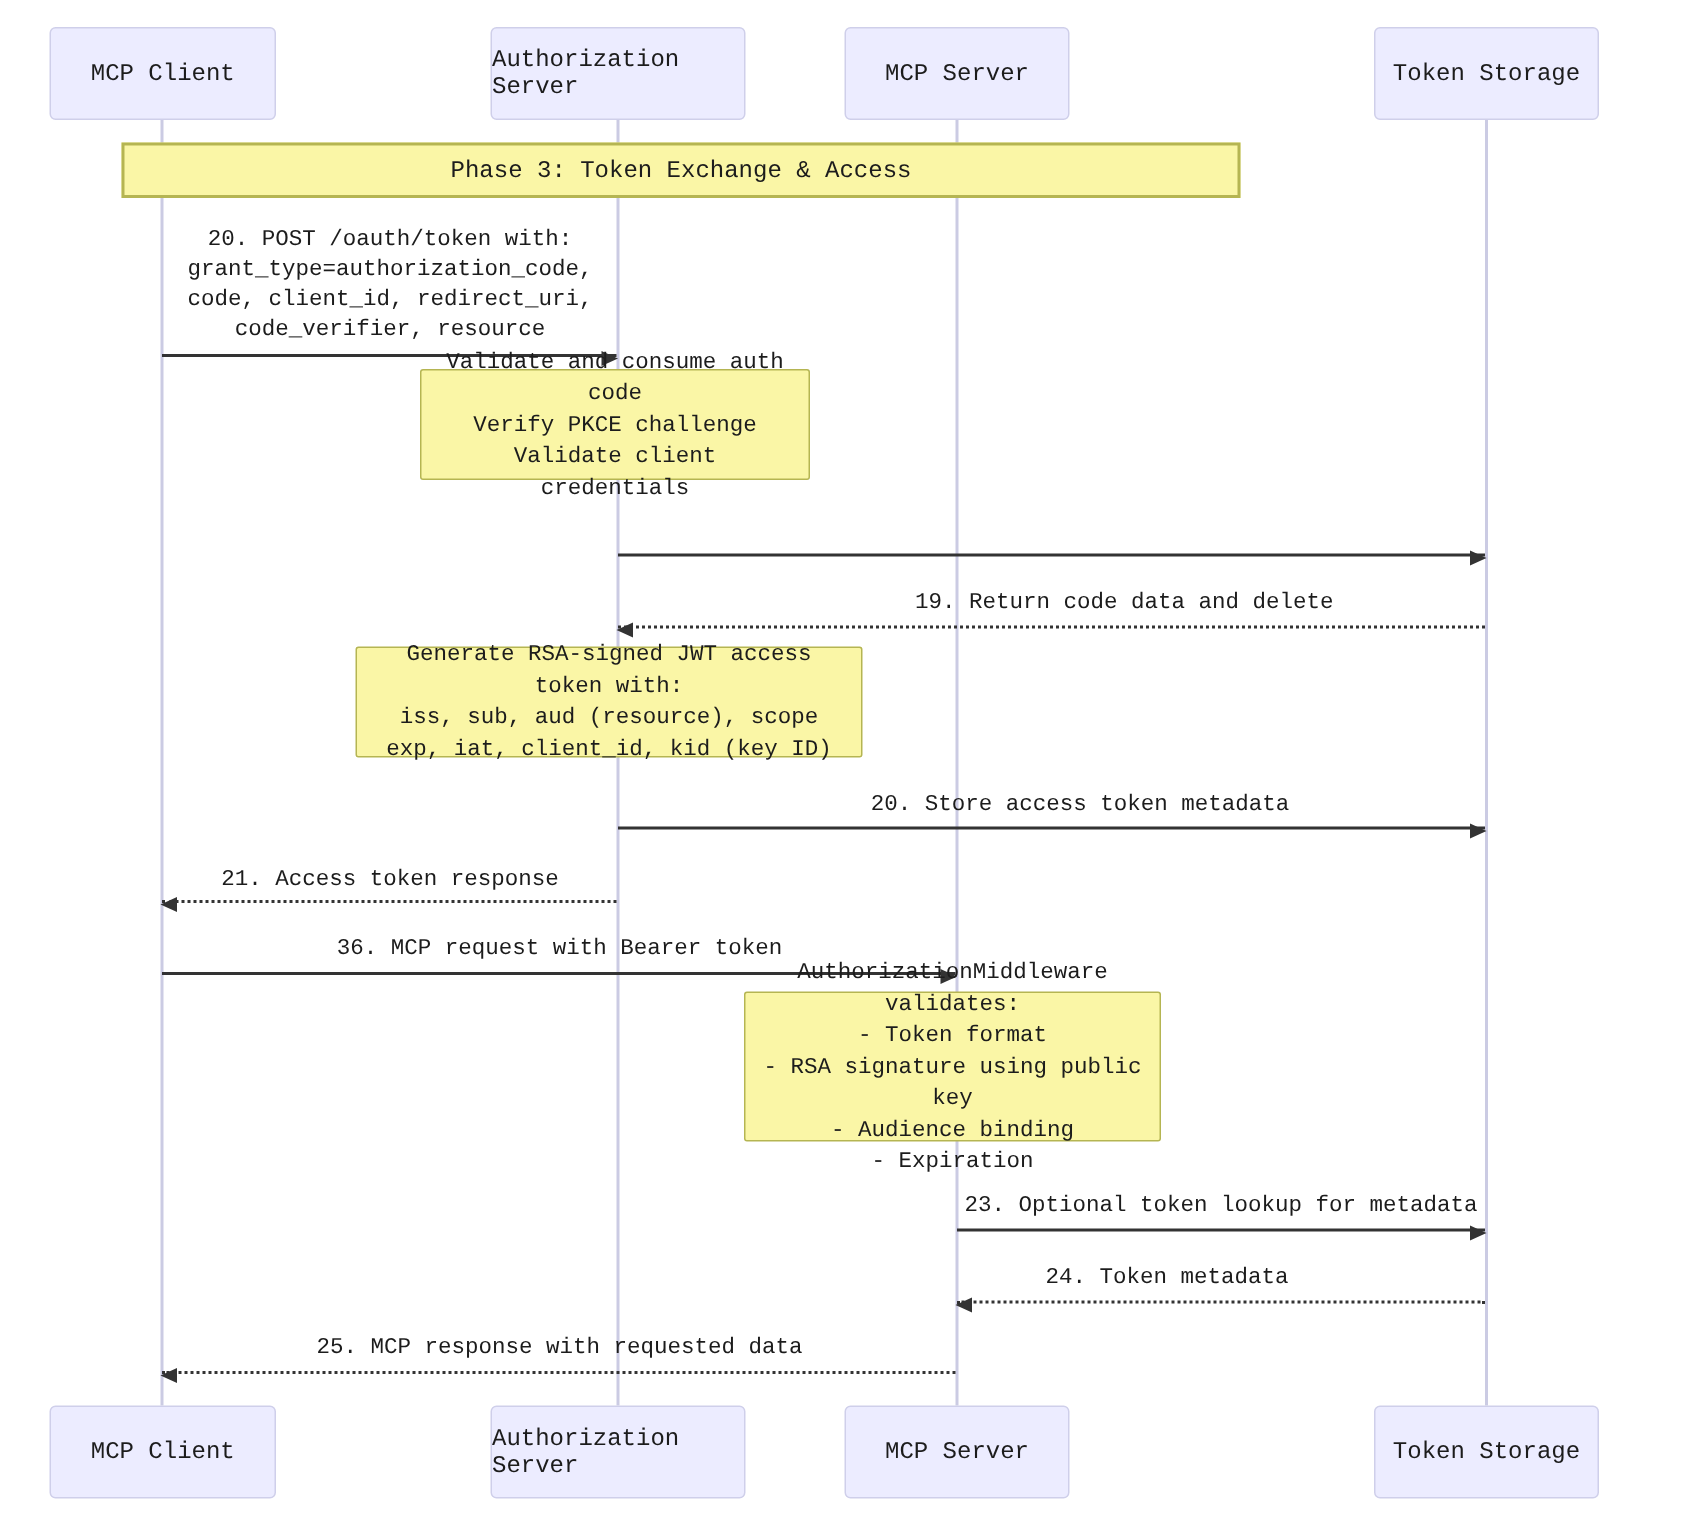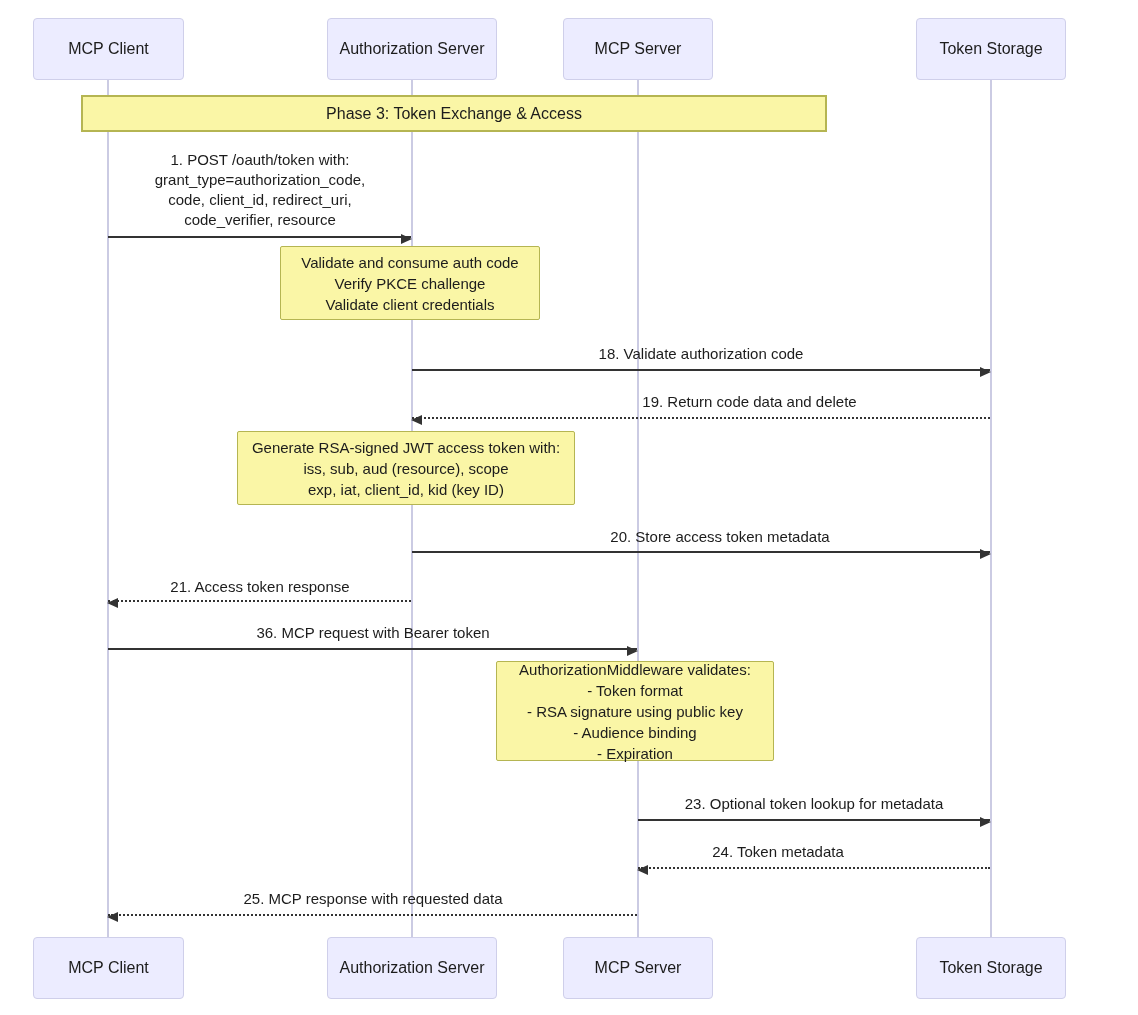--- a/index.html
+++ b/index.html
@@ -11,21 +11,21 @@
     --note-border: #B5B552;
     --arrow: #333333;
     --text: #1c1c1c;
   }
   html, body { margin:0; padding:0; background:var(--bg); }
   .canvas {
     position: relative;
     width: 1138px;
     height: 1015px;
     background: var(--bg);
-    font-family: Liberation Sans, sans-serif;
+    font-family: Liberation Mono, monospace;
     color: var(--text);
     overflow: hidden;
   }
   .lifeline {
     position: absolute;
     width: 2px;
     top: 80px;
     height: 857px;
     background: var(--lifeline);
   }
@@ -119,31 +119,30 @@
     <span>MCP Server</span>
   </div>
   <div class="actor" style="left:916px; top:18px; width:150px">
     <span>Token Storage</span>
   </div>
 
   <div class="banner">
     <span>Phase 3: Token Exchange &amp; Access</span>
   </div>
 
-  <div class="msg-label" style="left:108px; top:150px; width:304px">1. POST /oauth/token with:
+  <div class="msg-label" style="left:108px; top:150px; width:304px">20. POST /oauth/token with:
 grant_type=authorization_code,
 code, client_id, redirect_uri,
 code_verifier, resource</div>
   <div class="msg-line head-right" style="left:108px; top:236px; width:303px"></div>
 
   <div class="note" style="left:280px; top:246px; width:260px; height:74px">Validate and consume auth code
 Verify PKCE challenge
 Validate client credentials</div>
 
-  <div class="msg-label" style="left:412px; top:344px; width:578px">18. Validate authorization code</div>
   <div class="msg-line head-right" style="left:412px; top:369px; width:578px"></div>
 
   <div class="msg-label" style="left:412px; top:392px; width:675px">19. Return code data and delete</div>
   <div class="msg-line dotted head-left" style="left:412px; top:417px; width:578px"></div>
 
   <div class="note" style="left:237px; top:431px; width:338px; height:74px">Generate RSA-signed JWT access token with:
 iss, sub, aud (resource), scope
 exp, iat, client_id, kid (key ID)</div>
 
   <div class="msg-label" style="left:412px; top:527px; width:616px">20. Store access token metadata</div>

